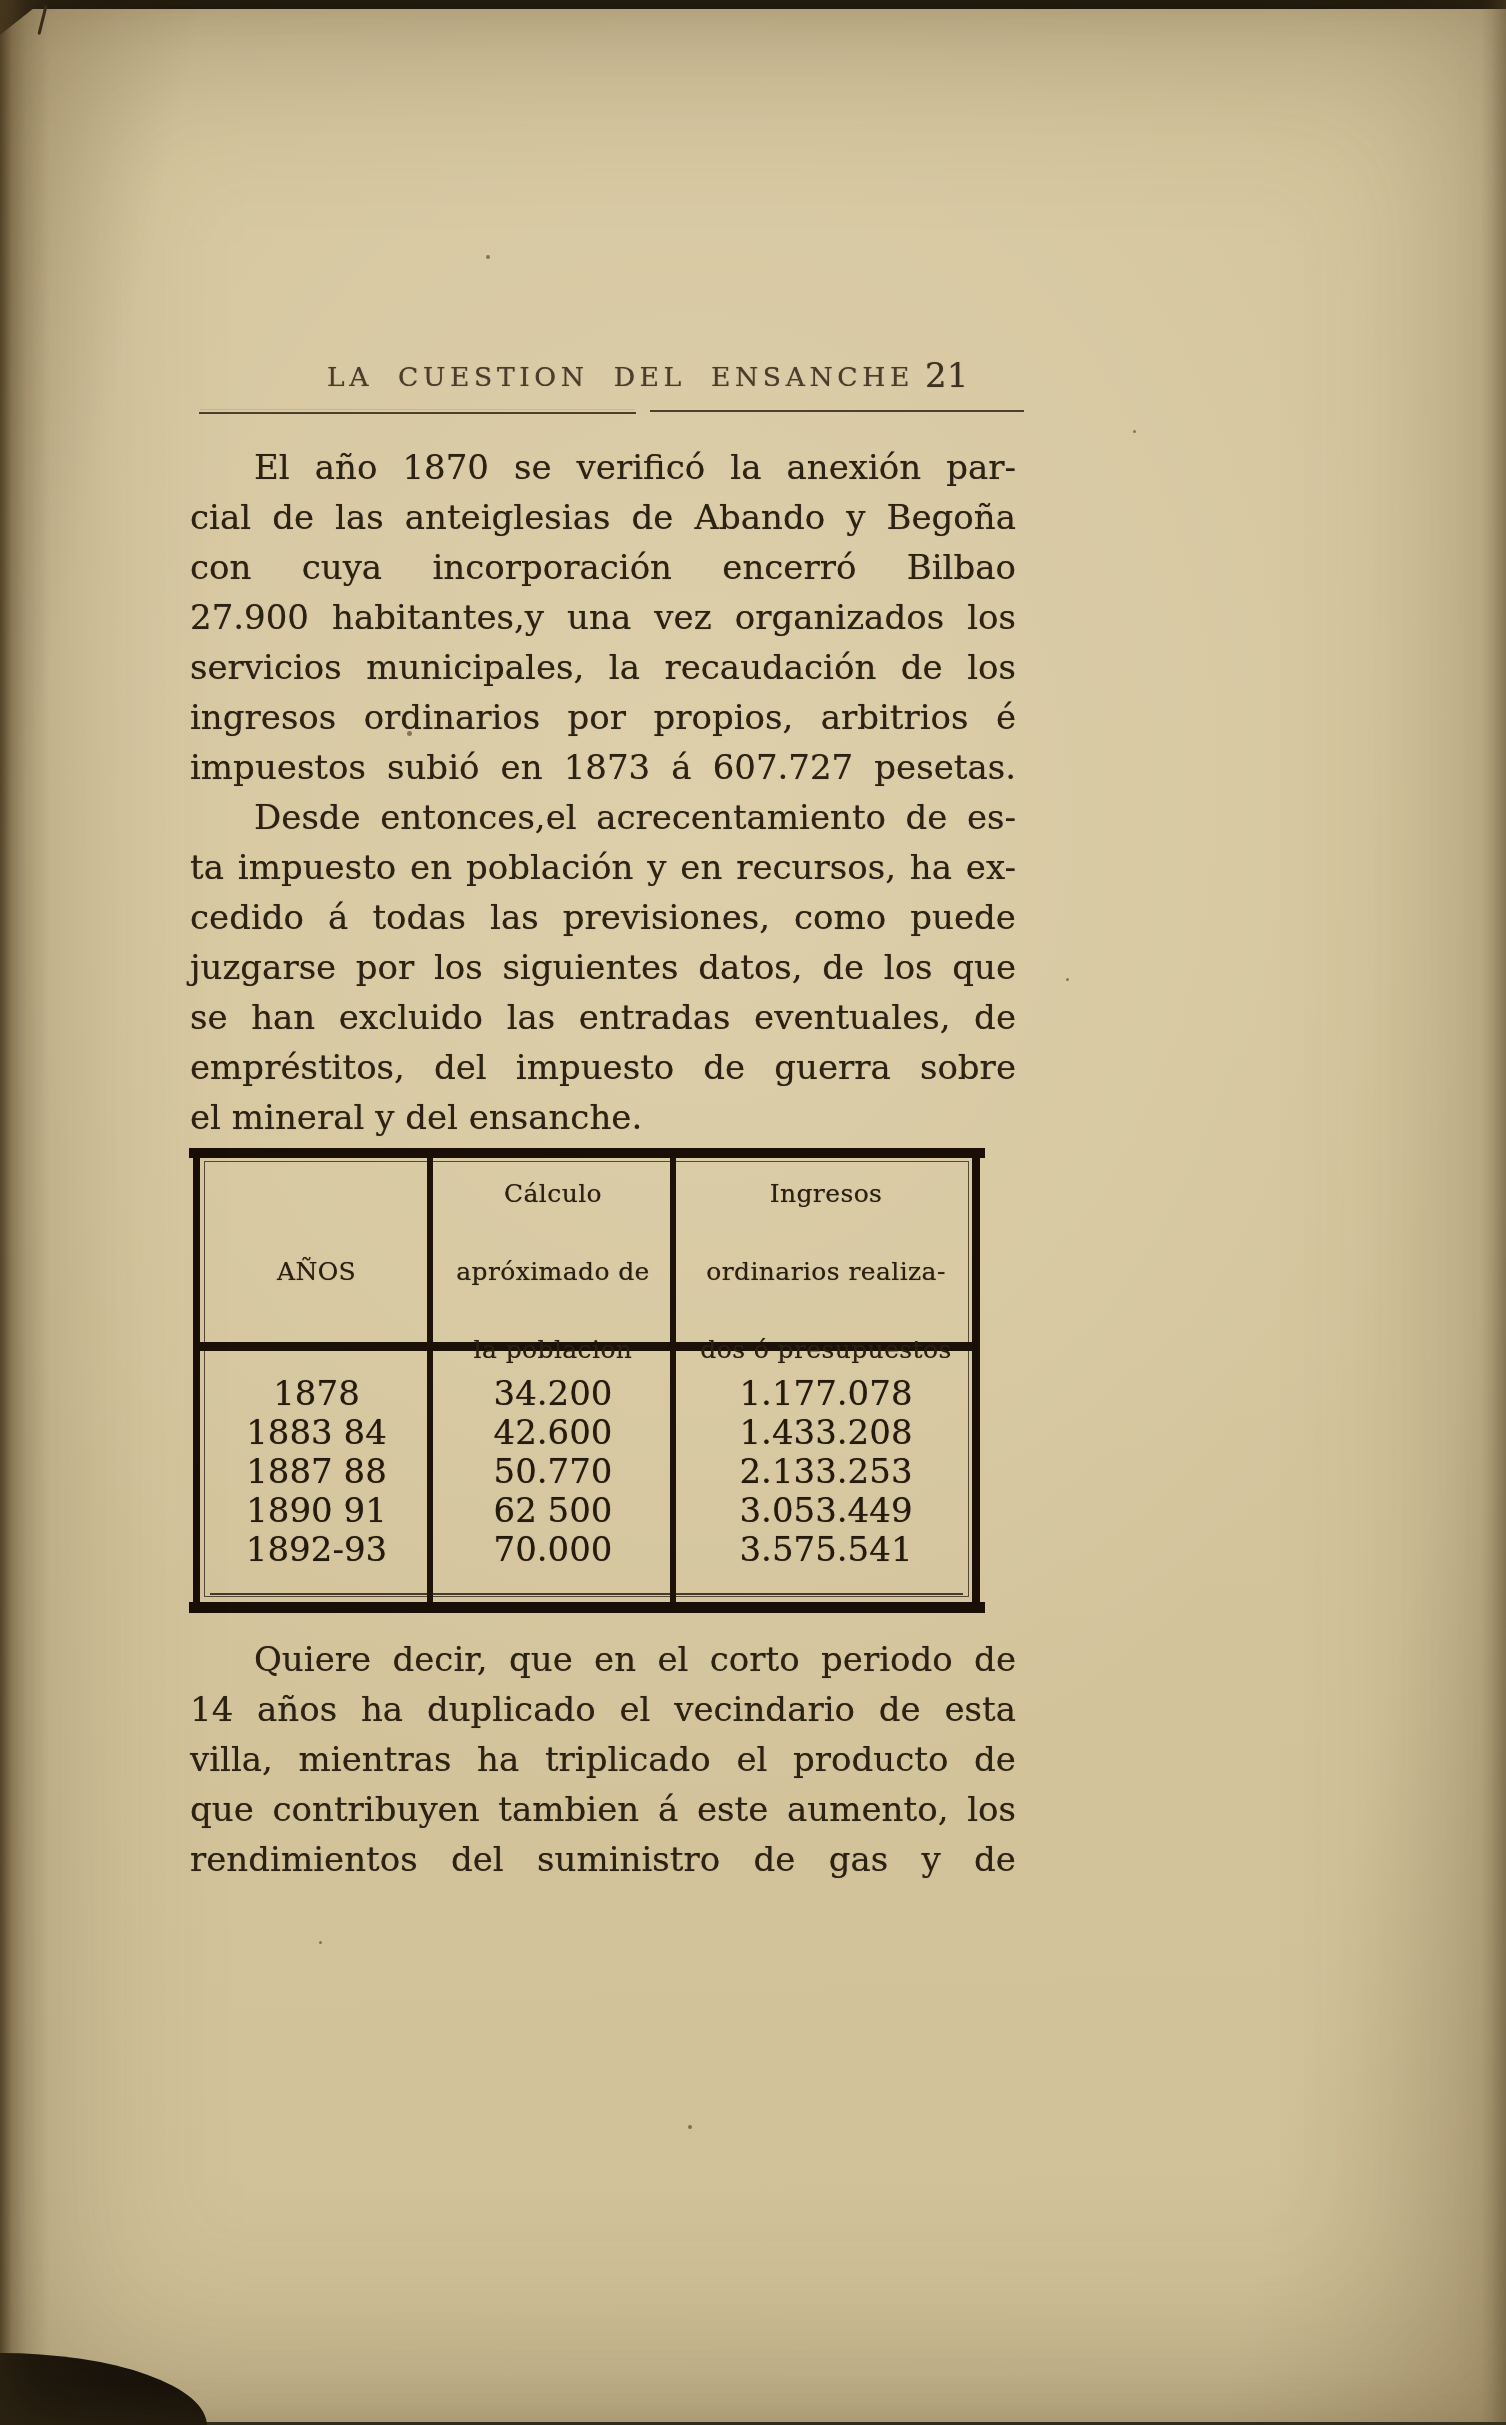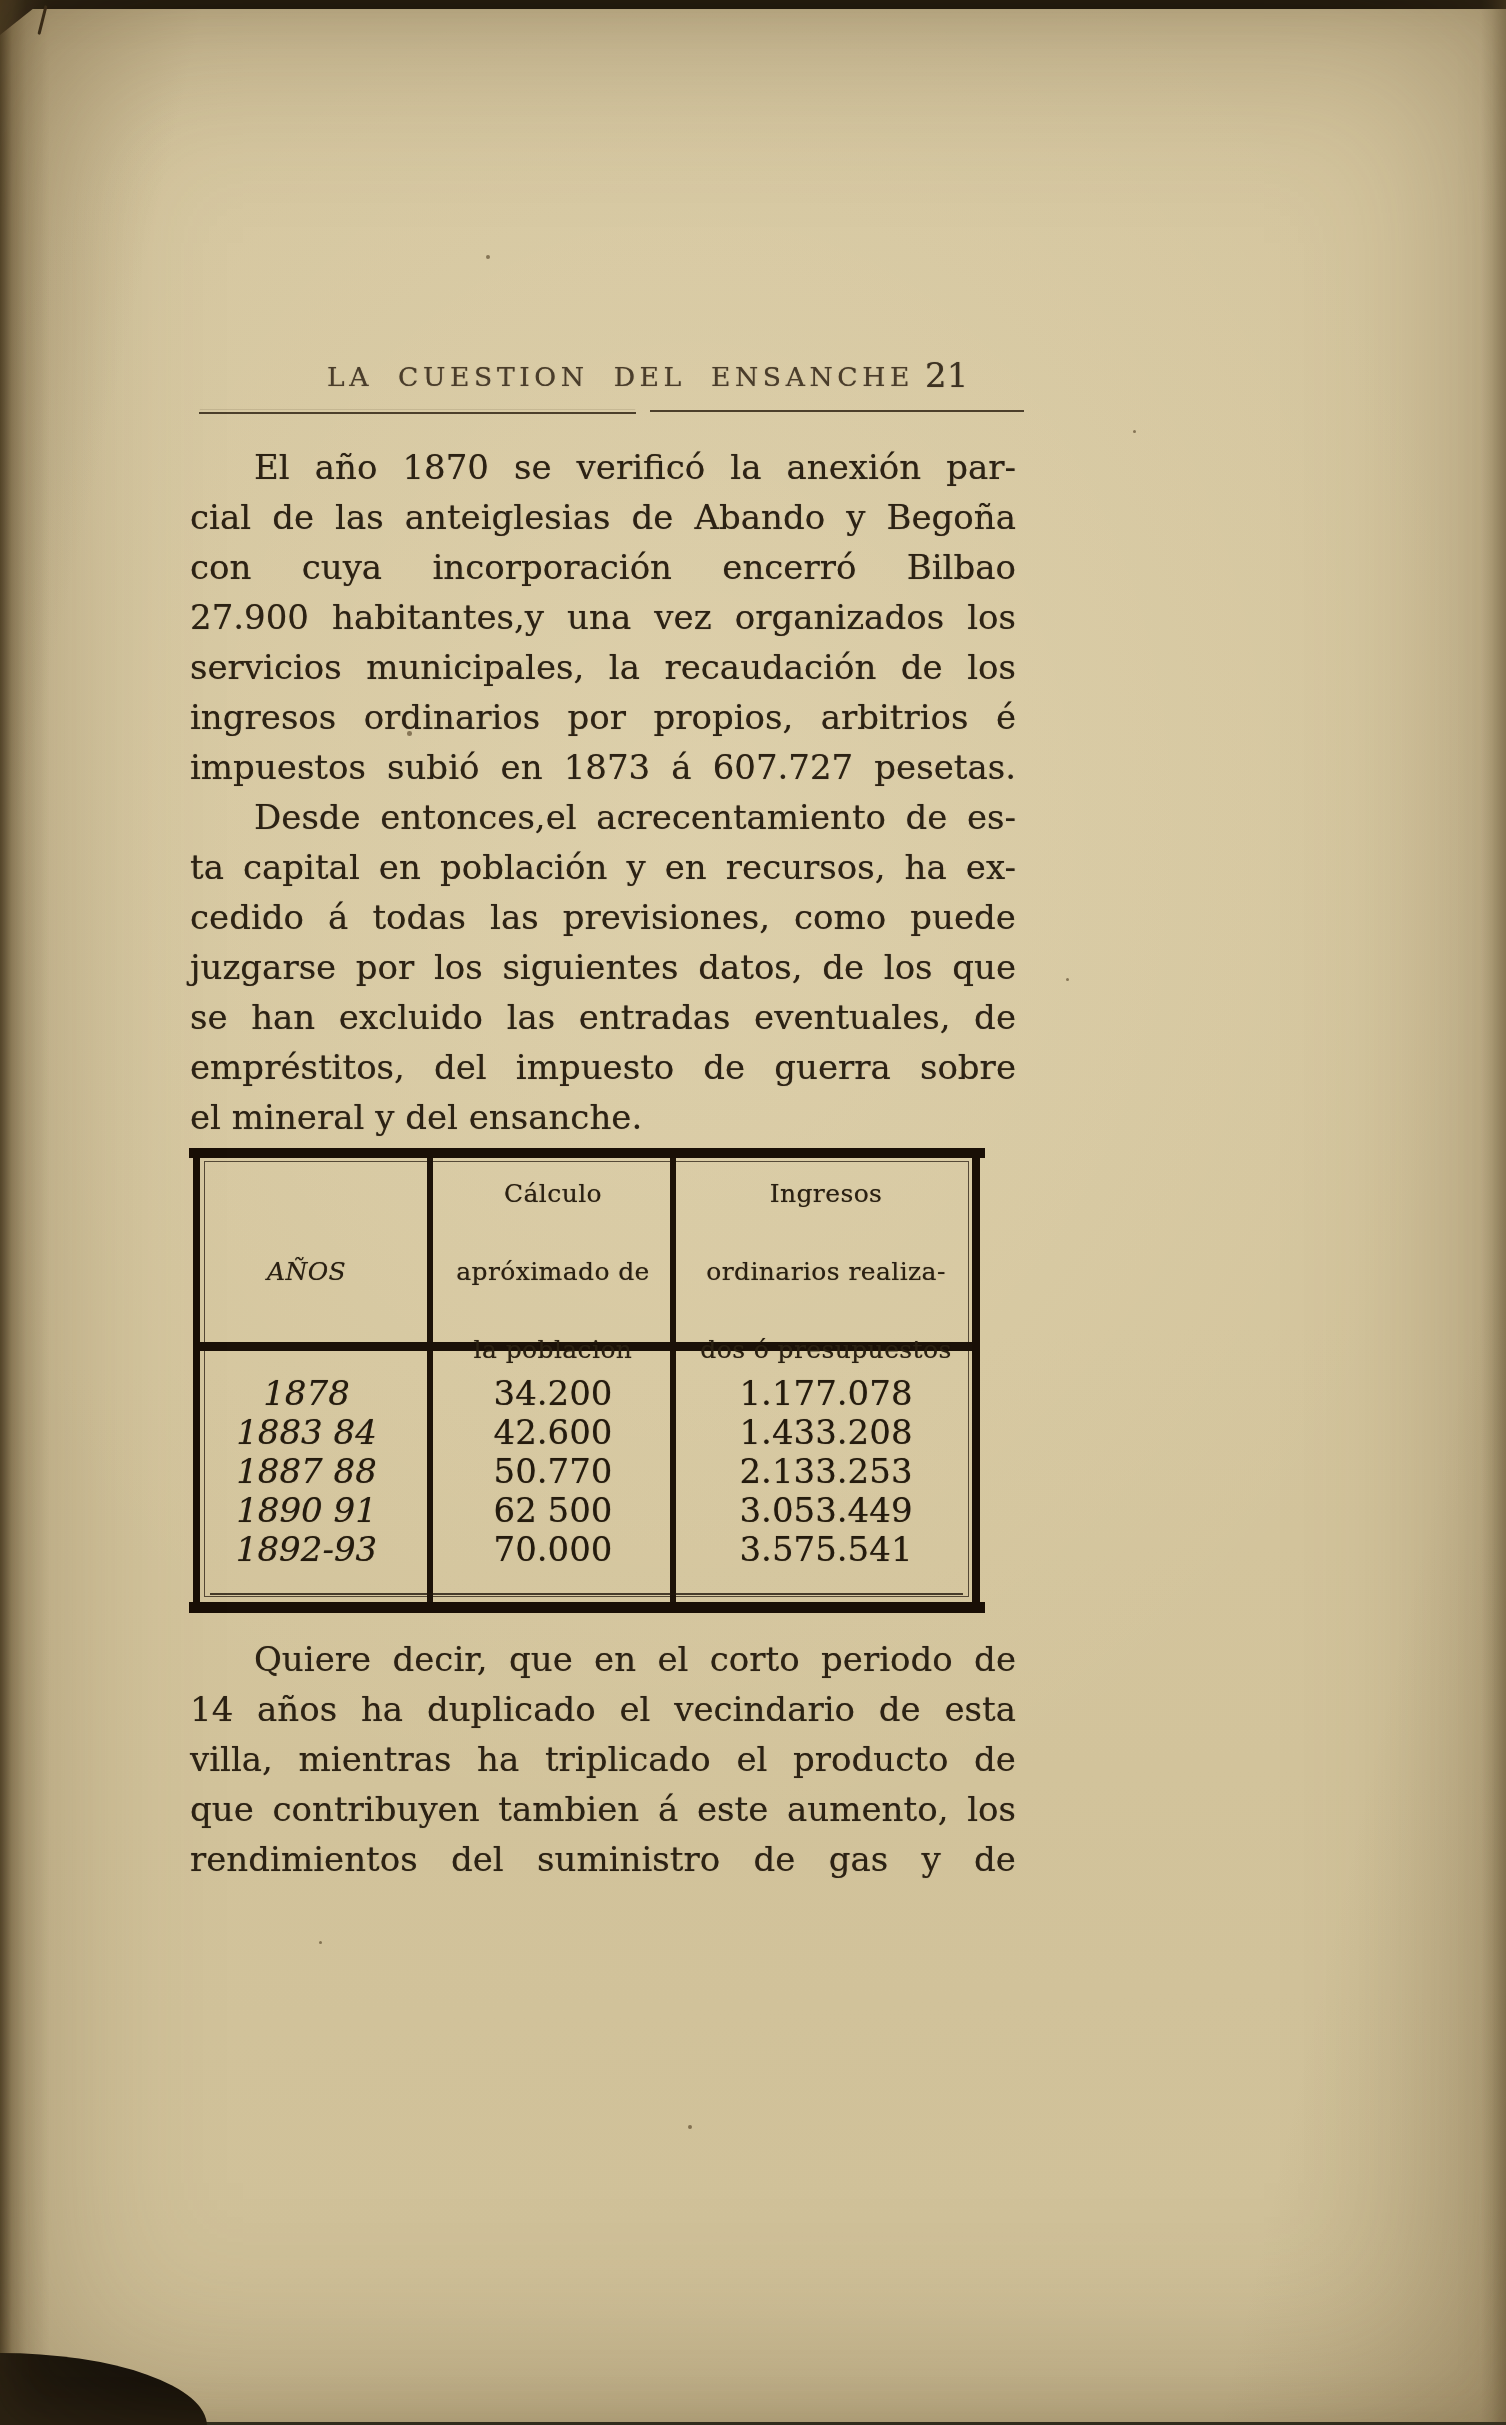--- a/index.html
+++ b/index.html
@@ -65,21 +65,21 @@
   .tbl-inner{position:absolute;left:10.6px;right:10.6px;top:13px;bottom:16px;
     border:1.5px solid rgba(34,24,12,0.72);}
   .colsep{position:absolute;top:10px;bottom:10.6px;width:6px;background:#1d1309;}
   .colsep-1{left:234px;}
   .colsep-2{left:477px;}
   .headsep{position:absolute;left:6.8px;right:7.6px;top:194px;height:9px;background:#1b1108;}
   .botline{position:absolute;left:16.7px;right:16.7px;bottom:18px;height:2.3px;background:rgba(34,24,12,0.8);}
   .th{position:absolute;top:49px;height:149px;display:flex;flex-direction:column;
     justify-content:center;align-items:center;font-size:25px;line-height:38px;
     color:#2a2012;text-shadow:0 0 0.8px rgba(42,32,18,0.6);letter-spacing:0.4px;white-space:nowrap;gap:40px;}
-  .c1{left:0;width:227px;font-style:italic;}
+  .c1{left:10px;width:227px;}
   .c2{left:243px;width:234px;}
   .c3{left:486px;width:294px;}
   .tbl-rows{position:absolute;left:0;right:0;top:226px;}
   .tbl-row{position:relative;height:39px;}
   .td{position:absolute;top:0;line-height:39px;font-size:34px;text-align:center;
     color:#241b0e;text-shadow:0 0 0.8px rgba(36,27,14,0.6);white-space:nowrap;}
 </style>
 </head>
 <body>
 
@@ -109,21 +109,21 @@
 
   <div class="text-block" id="text-top">
       <div class="jline ind">El año 1870 se verificó la anexión par-</div>
       <div class="jline">cial de las anteiglesias de Abando y Begoña</div>
       <div class="jline">con cuya incorporación encerró Bilbao</div>
       <div class="jline">27.900 habitantes,y una vez organizados los</div>
       <div class="jline">servicios municipales, la recaudación de los</div>
       <div class="jline">ingresos ordinarios por propios, arbitrios é</div>
       <div class="jline">impuestos subió en 1873 á 607.727 pesetas.</div>
       <div class="jline ind">Desde entonces,el acrecentamiento de es-</div>
-      <div class="jline">ta capital en población y en recursos, ha ex-</div>
+      <div class="jline">ta impuesto en población y en recursos, ha ex-</div>
       <div class="jline">cedido á todas las previsiones, como puede</div>
       <div class="jline">juzgarse por los siguientes datos, de los que</div>
       <div class="jline">se han excluido las entradas eventuales, de</div>
       <div class="jline">empréstitos, del impuesto de guerra sobre</div>
       <div class="jline nojust">el mineral y del ensanche.</div>
     </div>
 
   <div class="tbl">
     <div class="bar bar-top"></div>
     <div class="bar bar-bottom"></div>

